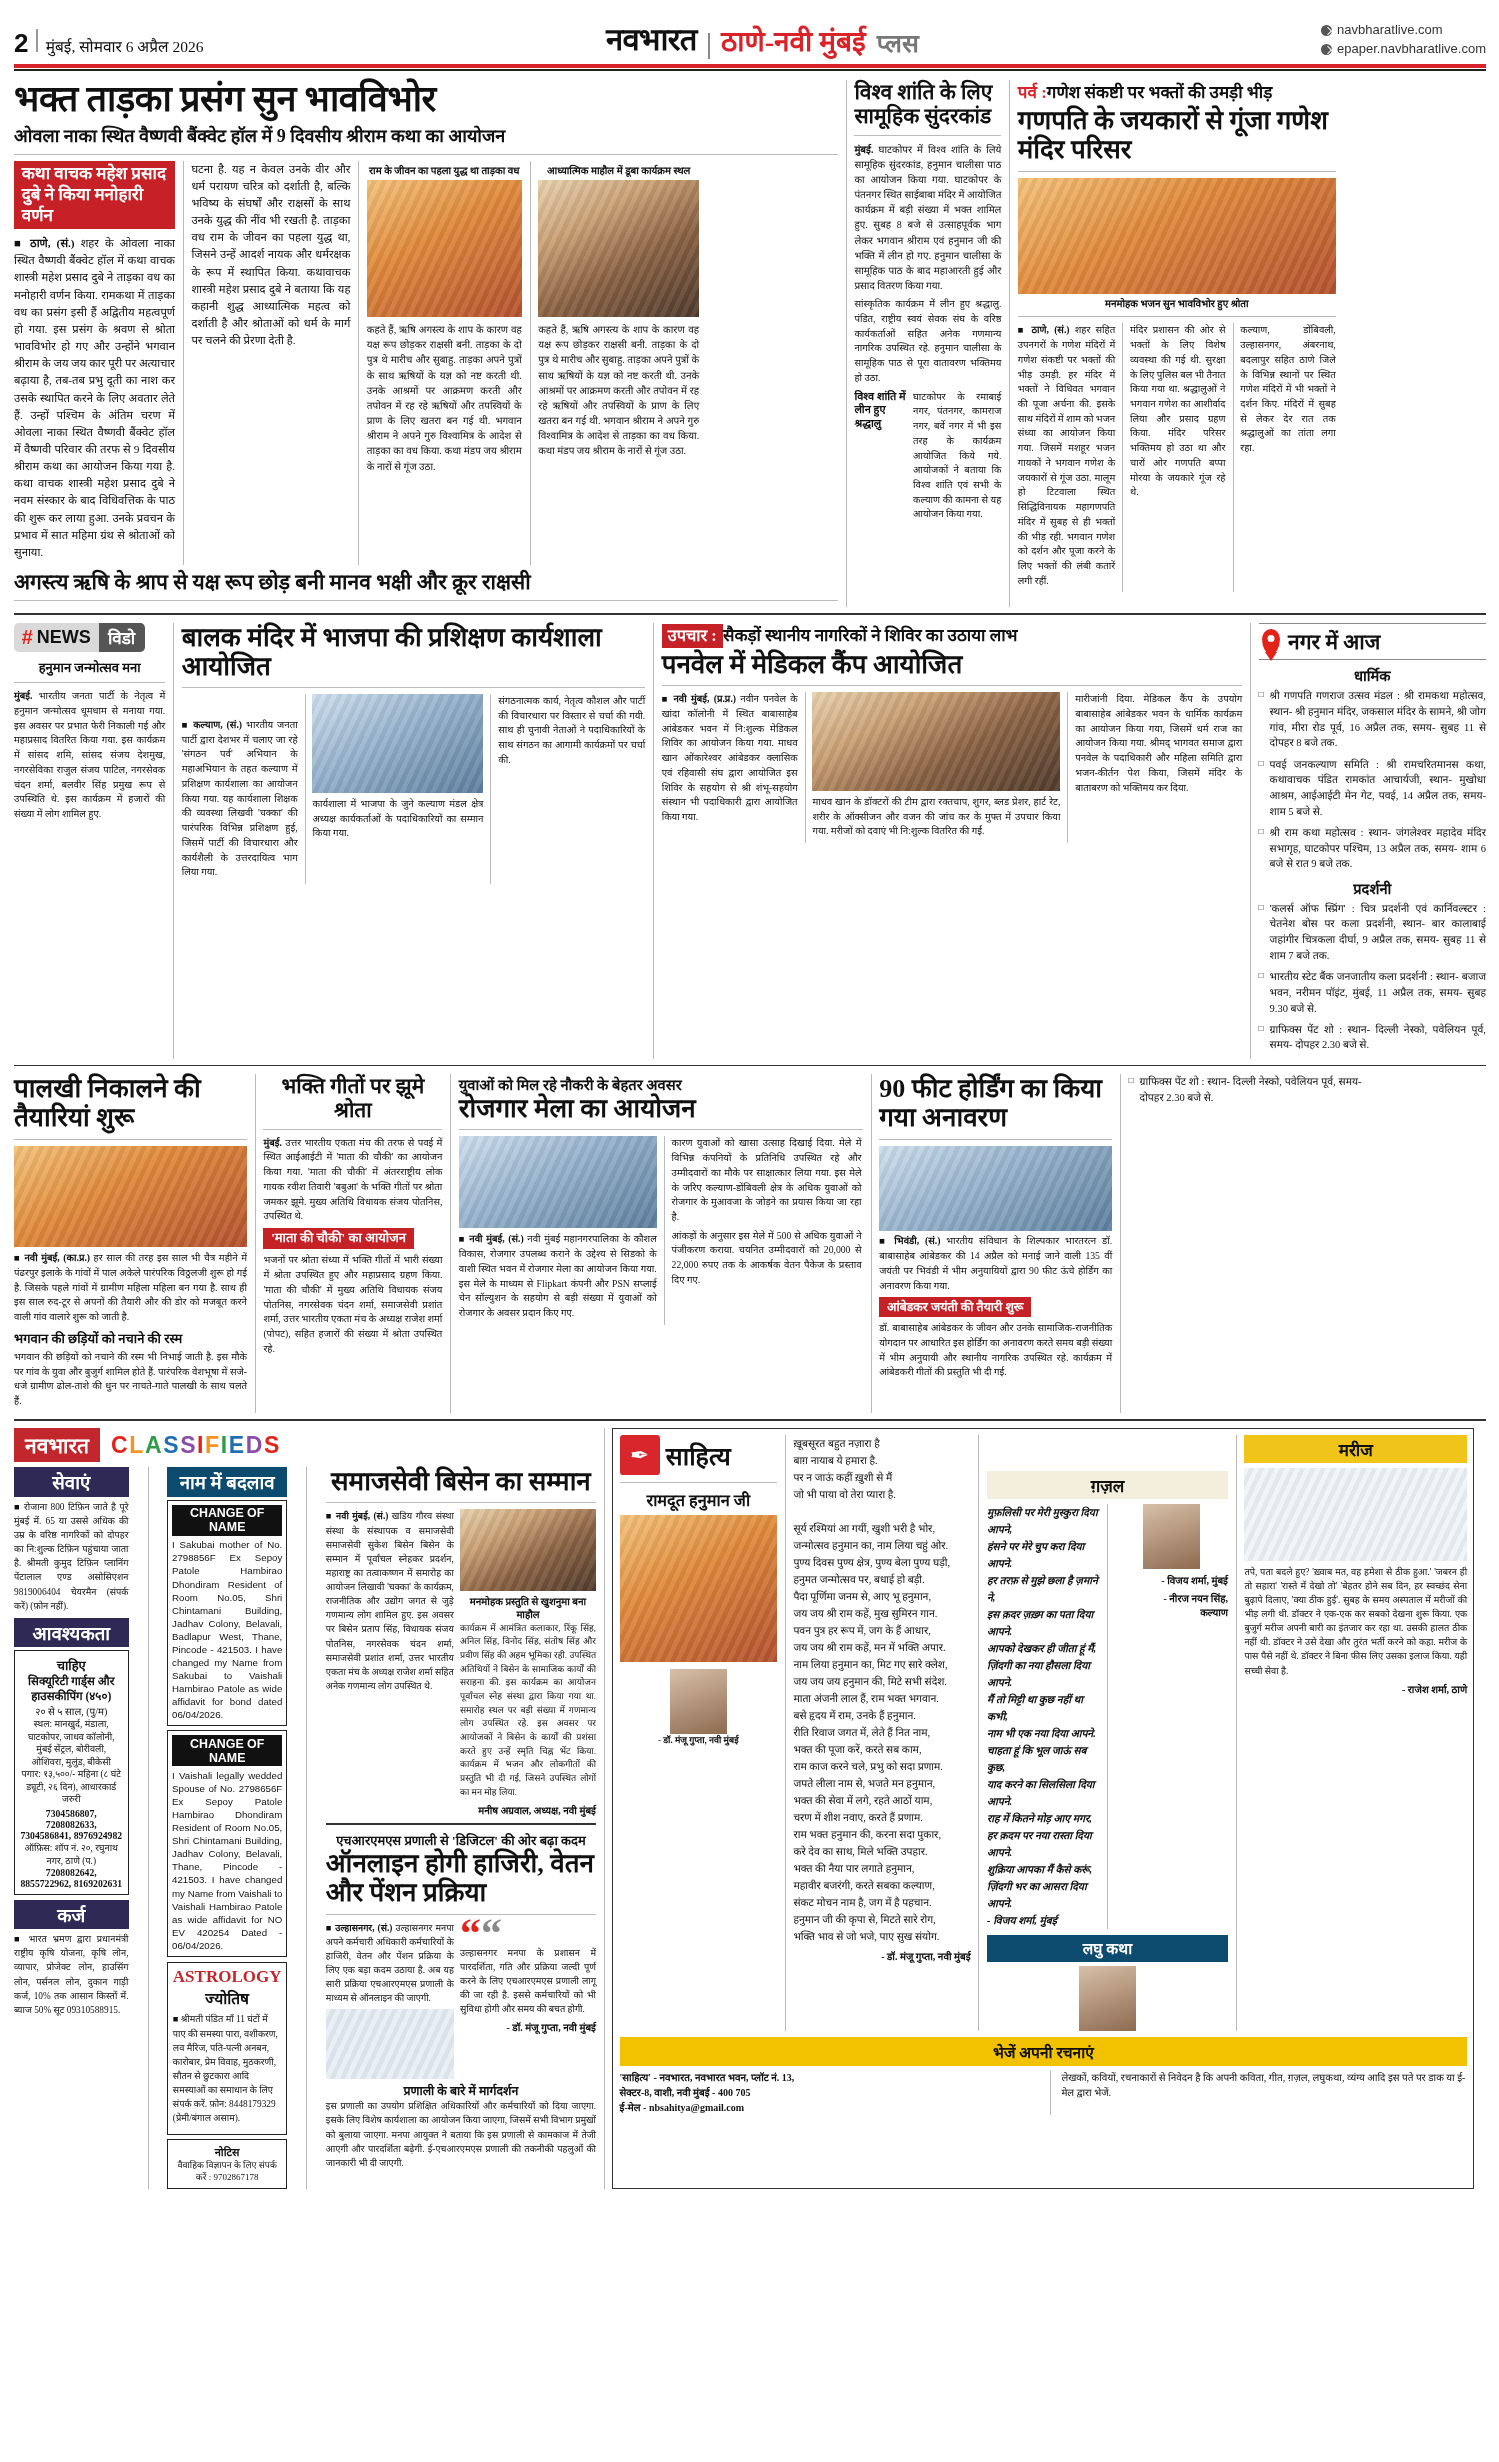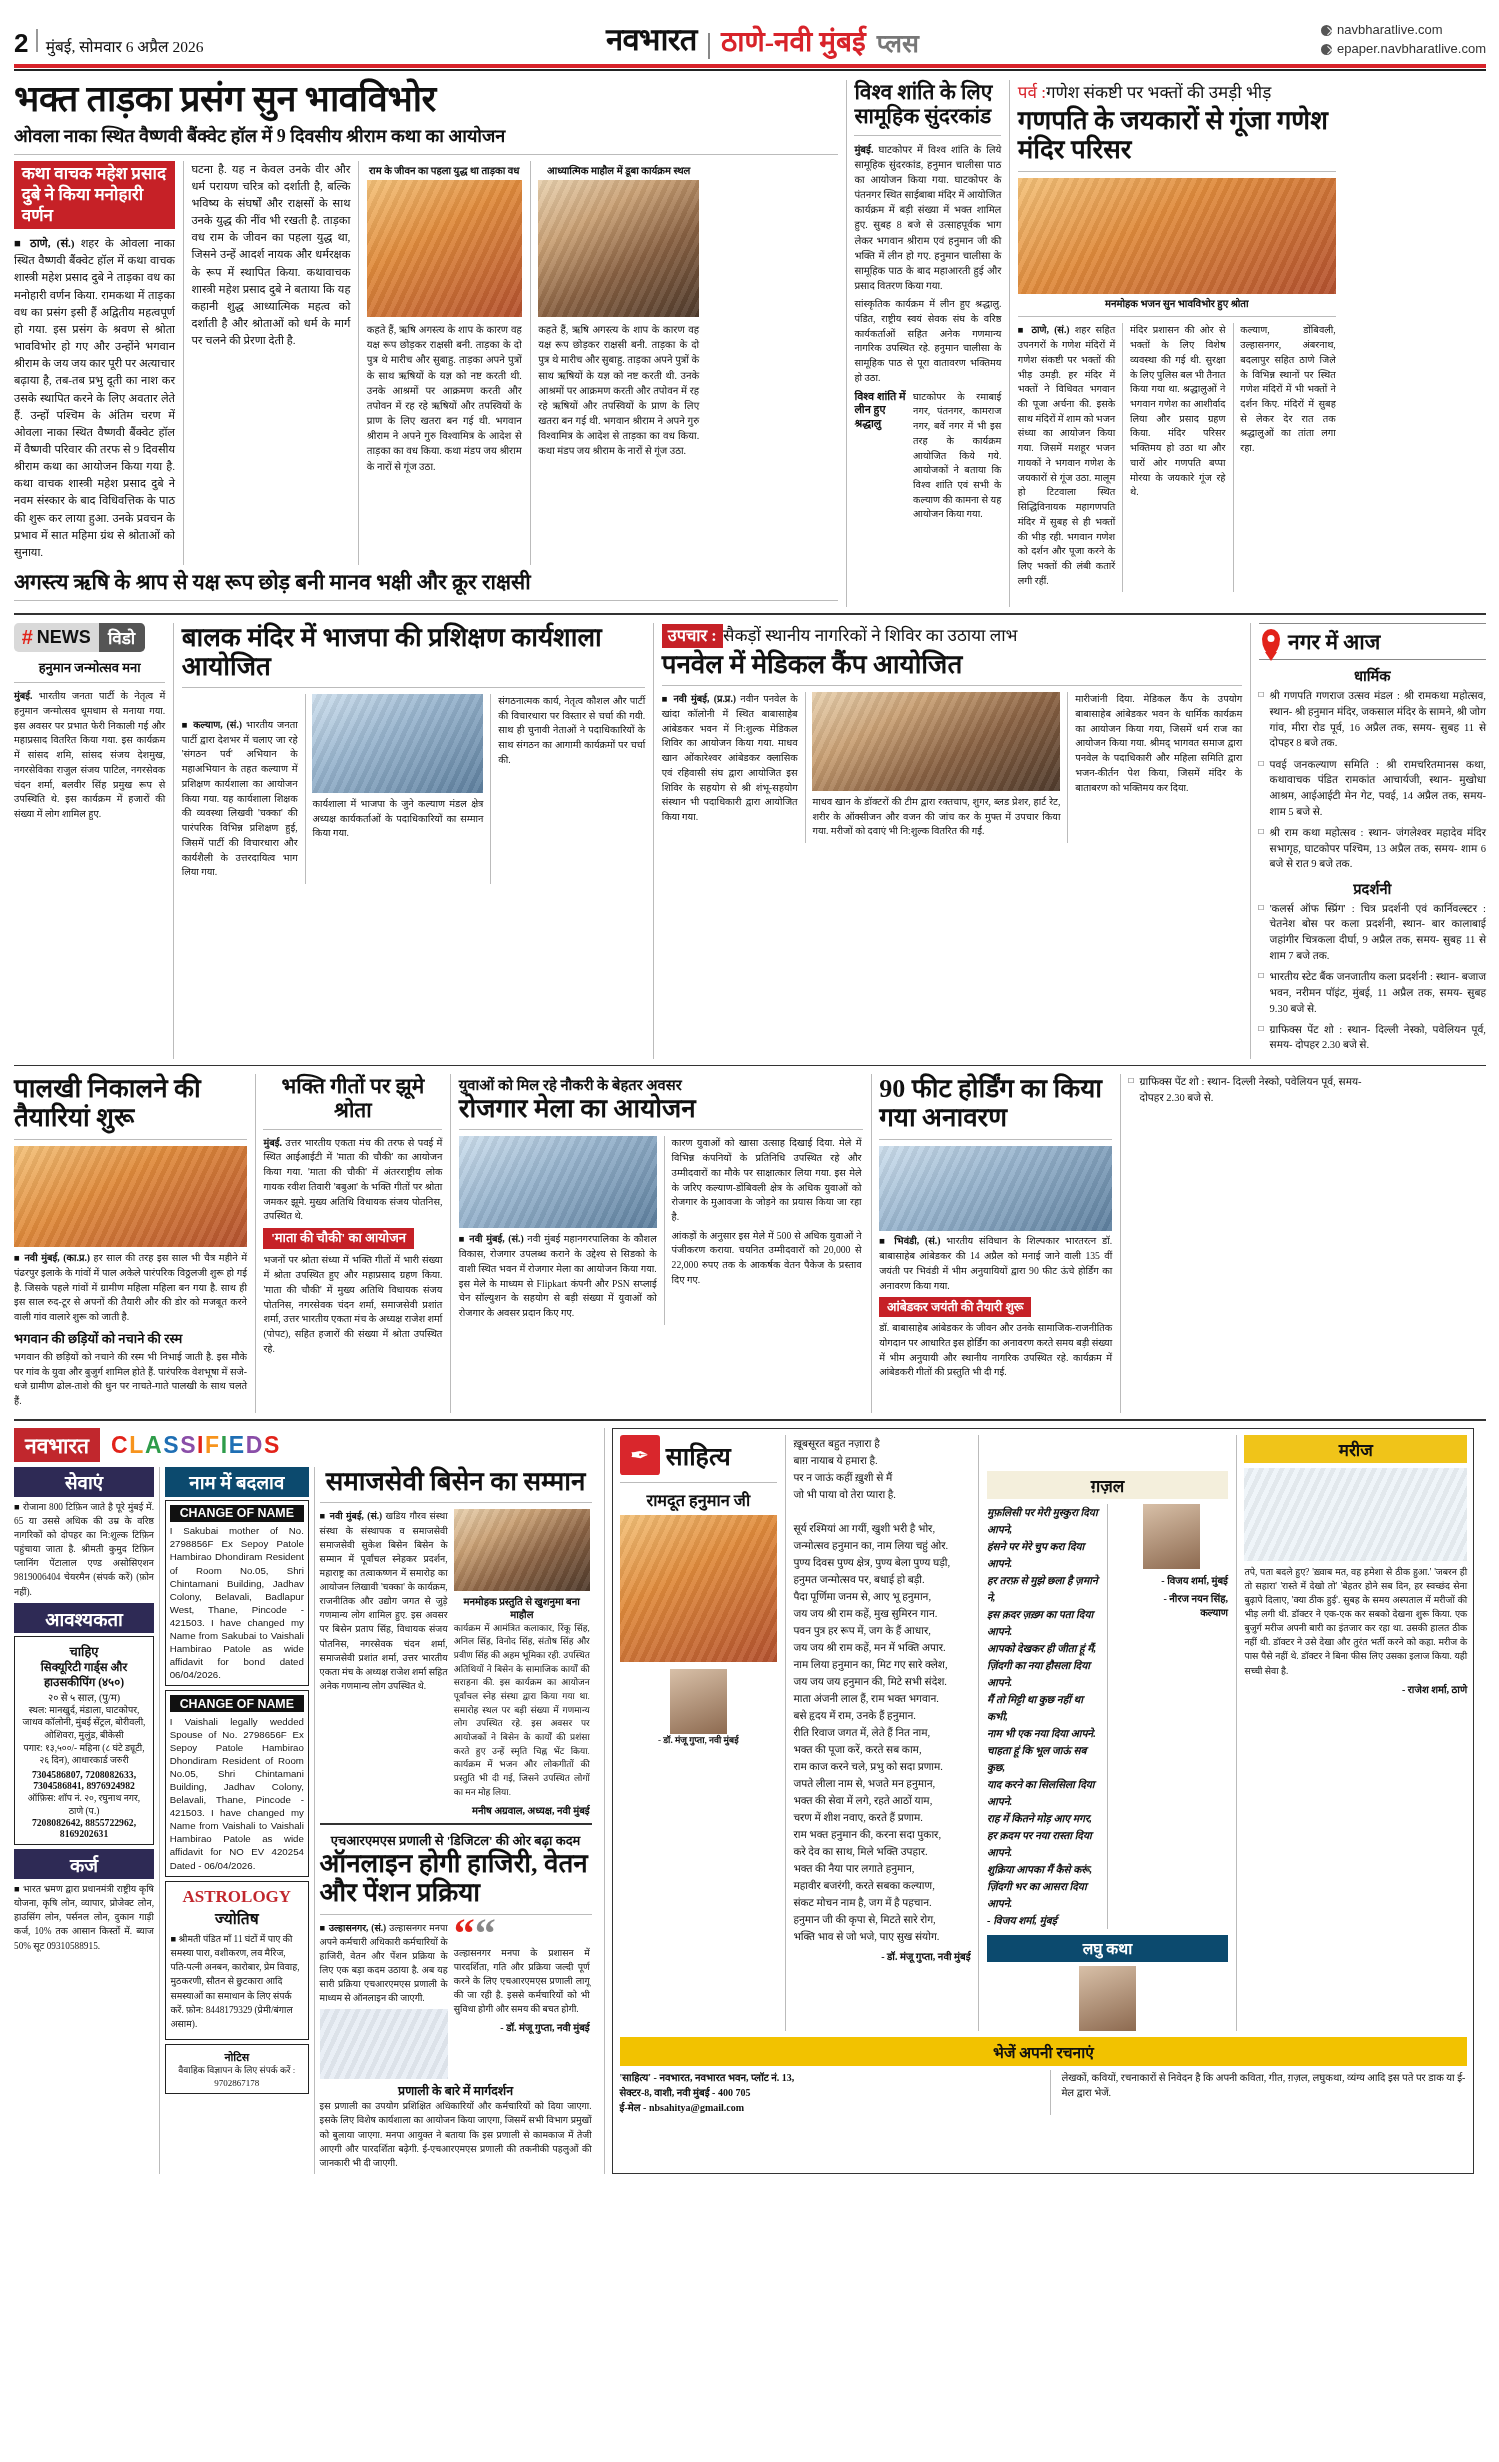--- a/index.html
+++ b/index.html
@@ -37,21 +37,21 @@
   .hline { height: 0.8px; background: #bbb; margin: 6.2px 0; }
   .hline-dark { height: 1.6px; background: #333; margin: 6.2px 0; }
 
   h1.lead { font-size: 36px; font-weight: bold; line-height: 1.1; letter-spacing: -0.4px; }
   h2.sub  { font-size: 18px; font-weight: bold; line-height: 1.2; margin-top: 6.2px; }
   h2.hl   { font-size: 26px; font-weight: bold; line-height: 1.12; }
   h2.hl-sm{ font-size: 21px; font-weight: bold; line-height: 1.15; }
 
   p.body { font-size: 11.3px; line-height: 1.52; text-align: justify; margin-bottom: 3.9px; }
 
-  .kicker { display: inline-block; font-size: 17px; font-weight: normal; }
+  .kicker { display: inline-block; font-size: 17px; font-weight: bold; }
 
   .redbox { background: #c62127; color: #fff; font-size: 17px; font-weight: bold;
             padding: 2.3px 7.8px; display: inline-block; line-height: 1.25; }
   .redbox-wrap { display: flex; align-items: flex-start; gap: 6.2px; }
 
   .caption { font-size: 10px; line-height: 1.35; text-align: center; margin-top: 3.1px; }
 
   .photo { background: linear-gradient(160deg,#f0a24a,#d2562b 35%,#a33f6e 70%,#5c3b8a);
            width: 100%; position: relative; overflow: hidden; }
   .photo.warm { background: linear-gradient(150deg,#f4c27a,#e08b3c 40%,#b4512f); }
@@ -436,21 +436,21 @@
             <span>S</span>
             <span>I</span>
             <span>F</span>
             <span>I</span>
             <span>E</span>
             <span>D</span>
             <span>S</span>
         </span>
       </div>
 
-      <div style="display:flex;gap:5px;">
+      <div style="display:flex;gap:19px;">
 
         <div style="width:140px;">
           <div class="darkband">सेवाएं</div>
           <p class="body" style="font-size:9.3px;margin-top:3.1px;">■ रोजाना 800 टिफ़िन जाते है पूरे मुंबई में. 65 या उससे अधिक की उम्र के वरिष्ठ नागरिकों को दोपहर का नि:शुल्क टिफ़िन पहुंचाया जाता है. श्रीमती कुमुद टिफ़िन प्लानिंग पेंटालाल एण्ड असोसिएशन 9819006404 चेयरमैन (संपर्क करें) (फ़ोन नहीं).</p>
           <div class="darkband" style="margin-top:4.7px;">आवश्यकता</div>
           <div class="box2 ctr" style="margin-top:3.1px;">
             <div class="bold" style="font-size:13px;">चाहिए</div>
             <div class="bold" style="font-size:11.6px;line-height:1.3;">सिक्यूरिटी गार्ड्स और हाउसकीपिंग (४५०)</div>
             <div style="font-size:10px;">२० से ५ साल, (पु/म)</div>
             <div style="font-size:9.3px;line-height:1.35;">स्थल: मानखुर्द, मंडाला, घाटकोपर, जाधव कॉलोनी, मुंबई सेंट्रल, बोरीवली, ओशिवरा, मुलुंड, बीकेसी</div>

